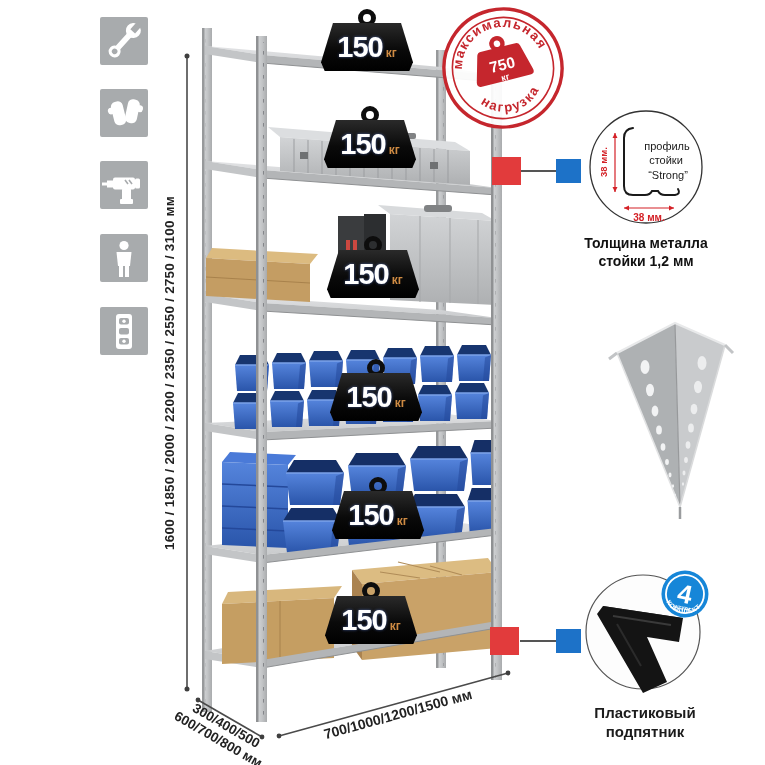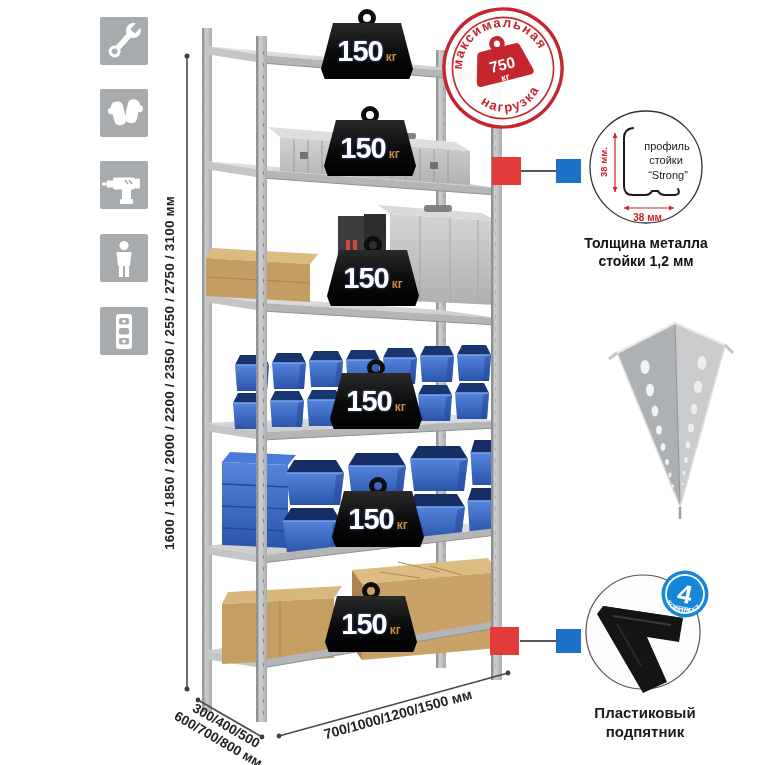--- a/index.html
+++ b/index.html
@@ -15,21 +15,21 @@
 
   
   .dimlabel{position:absolute;color:#222;font-weight:600;z-index:2;white-space:nowrap;}
   #height-label{left:169px;top:373px;transform:translate(-50%,-50%) rotate(-90deg);font-size:13.5px;letter-spacing:.2px;}
   #depth-label{left:134px;top:717px;width:176px;height:32px;transform:rotate(30deg);text-align:center;font-size:13.5px;line-height:1.2;font-weight:700;}
   #width-label{left:288px;top:706px;width:220px;transform:rotate(-15.5deg);text-align:center;font-size:14px;font-weight:700;}
 
   
   .weight{position:absolute;width:92px;height:70px;z-index:4;}
   .weight .ring{position:absolute;left:37px;top:0;width:18px;height:18px;border:5px solid #0d0d0d;border-radius:50%;box-sizing:border-box;}
-  .weight .body{position:absolute;left:0;top:14px;width:92px;height:56px;
+  .weight .body{position:absolute;left:0;top:14px;width:92px;height:48px;
     background:linear-gradient(180deg,#2a2a2a 0%,#0a0a0a 55%,#000 100%);
     clip-path:polygon(13% 0,87% 0,100% 82%,96% 100%,4% 100%,0 82%);
     display:flex;align-items:center;justify-content:center;}
   .weight .val{color:#fff;font-weight:700;font-size:29px;letter-spacing:-1px;text-shadow:0 0 3px rgba(110,150,255,.55);}
   .weight .unit{color:#cf8b43;font-size:12px;font-weight:700;margin:12px 0 0 3px;}
 
   
   .sq{position:absolute;z-index:3;}
   .sq.red{width:29px;height:28px;background:#e23b3c;}
   .sq.blue{width:25px;height:24px;background:#1d72c8;}

